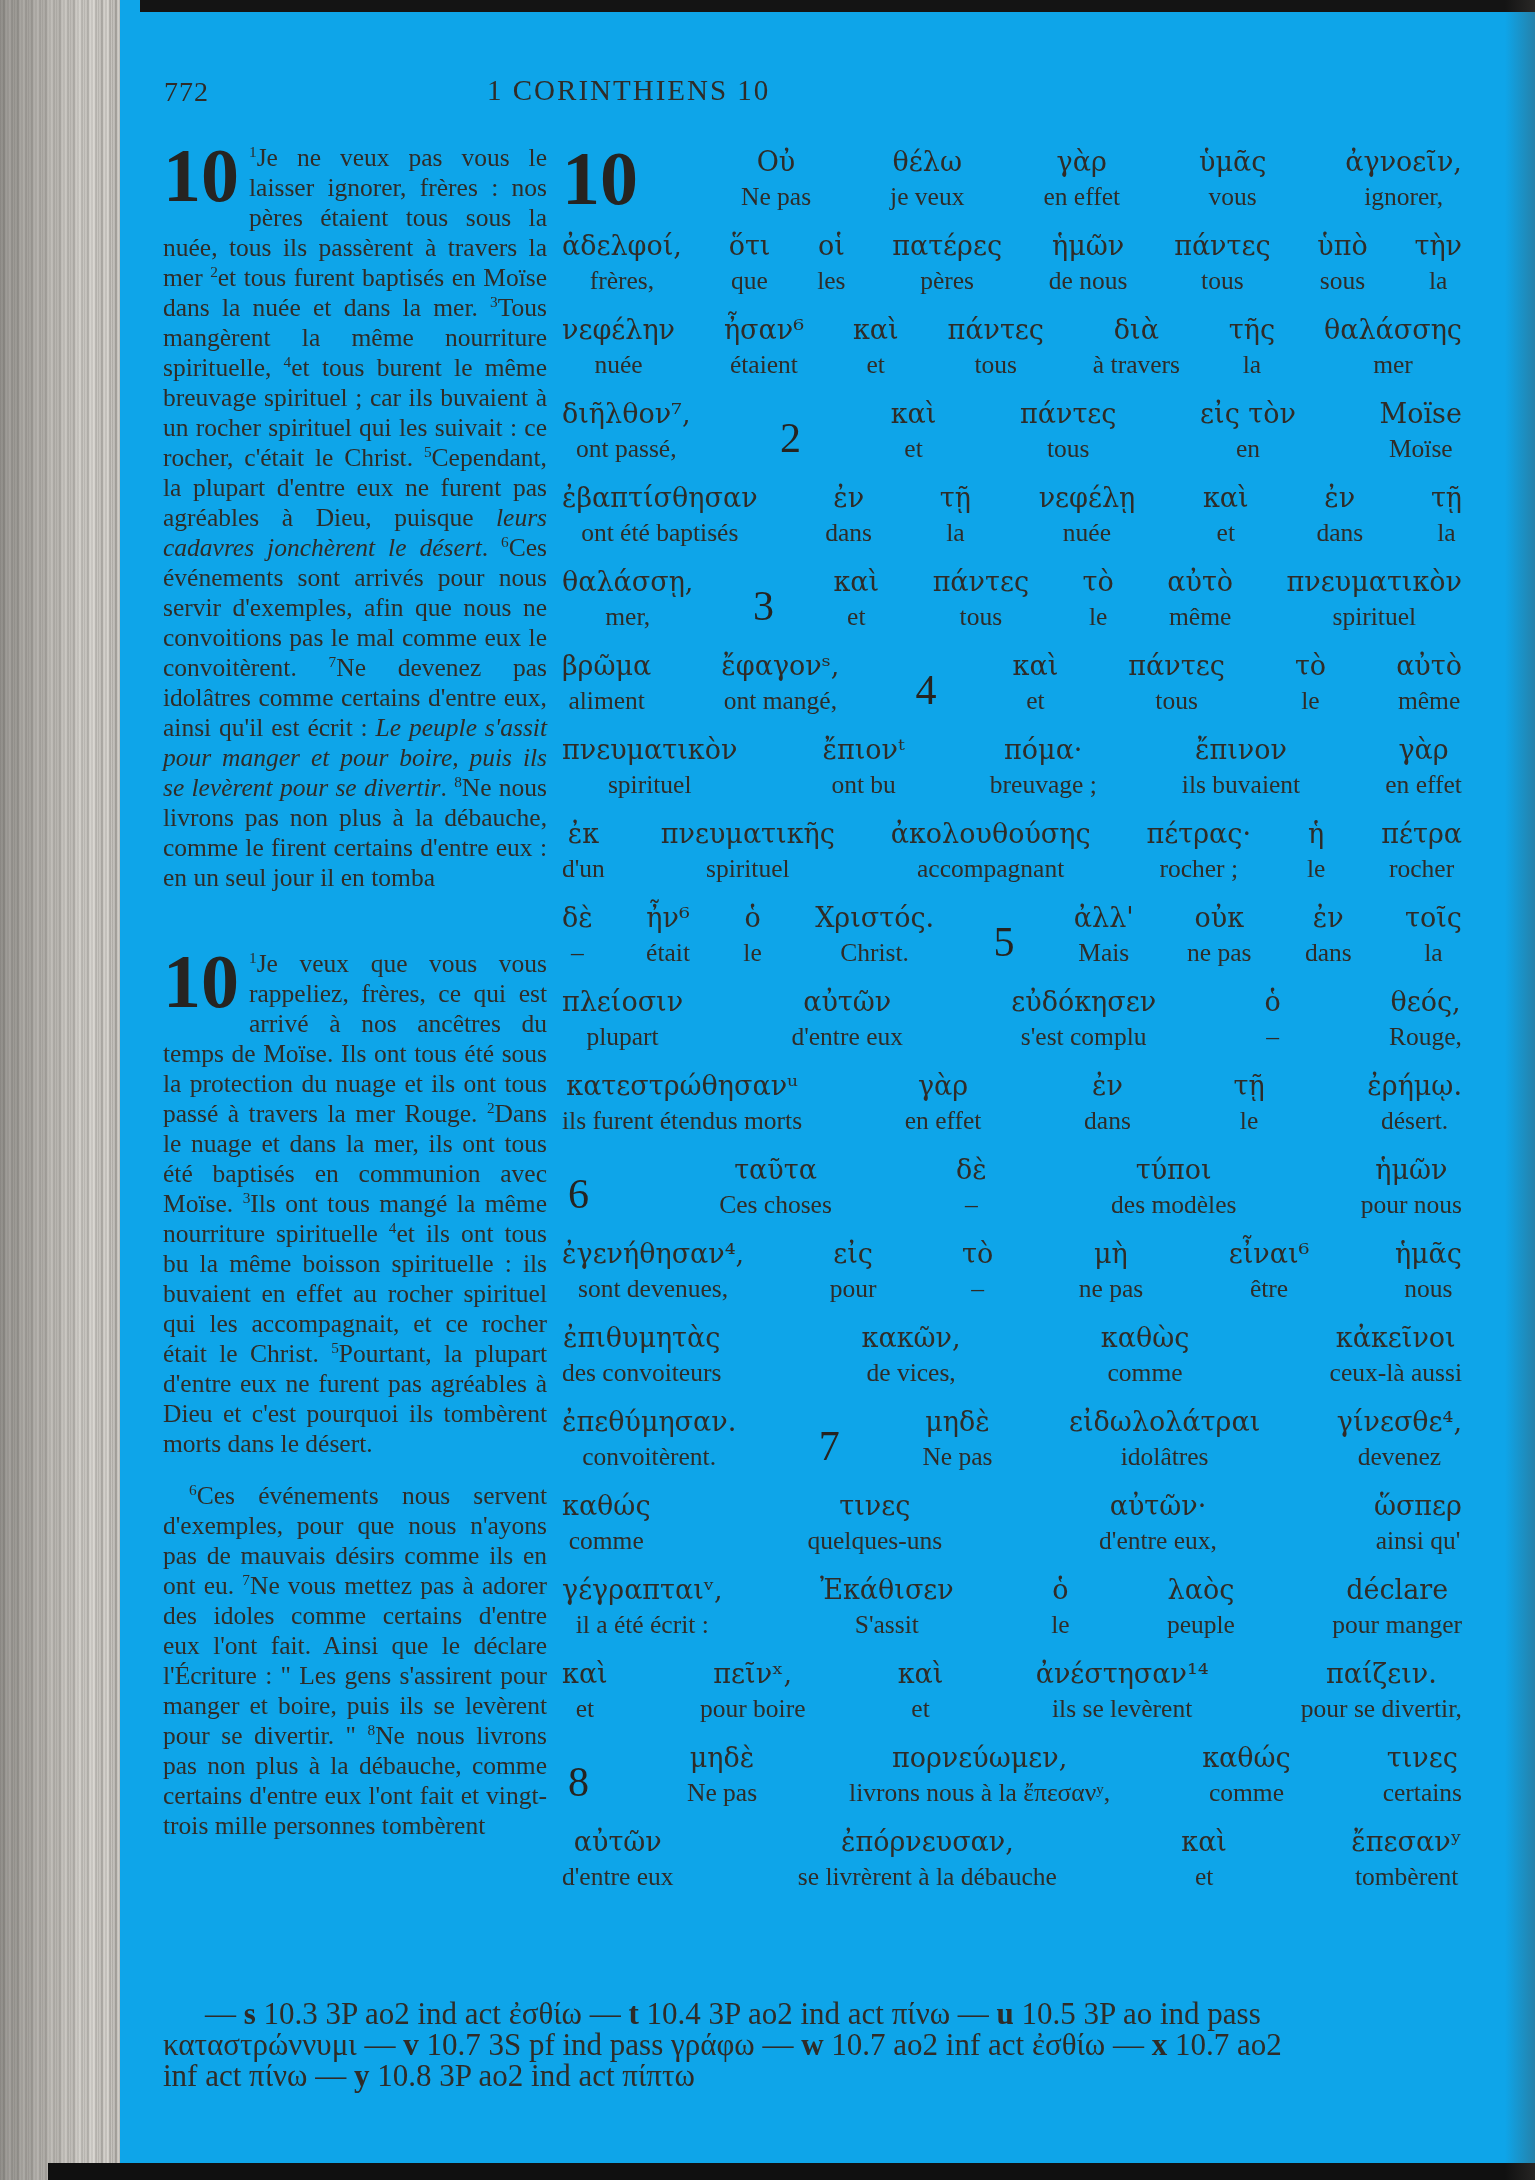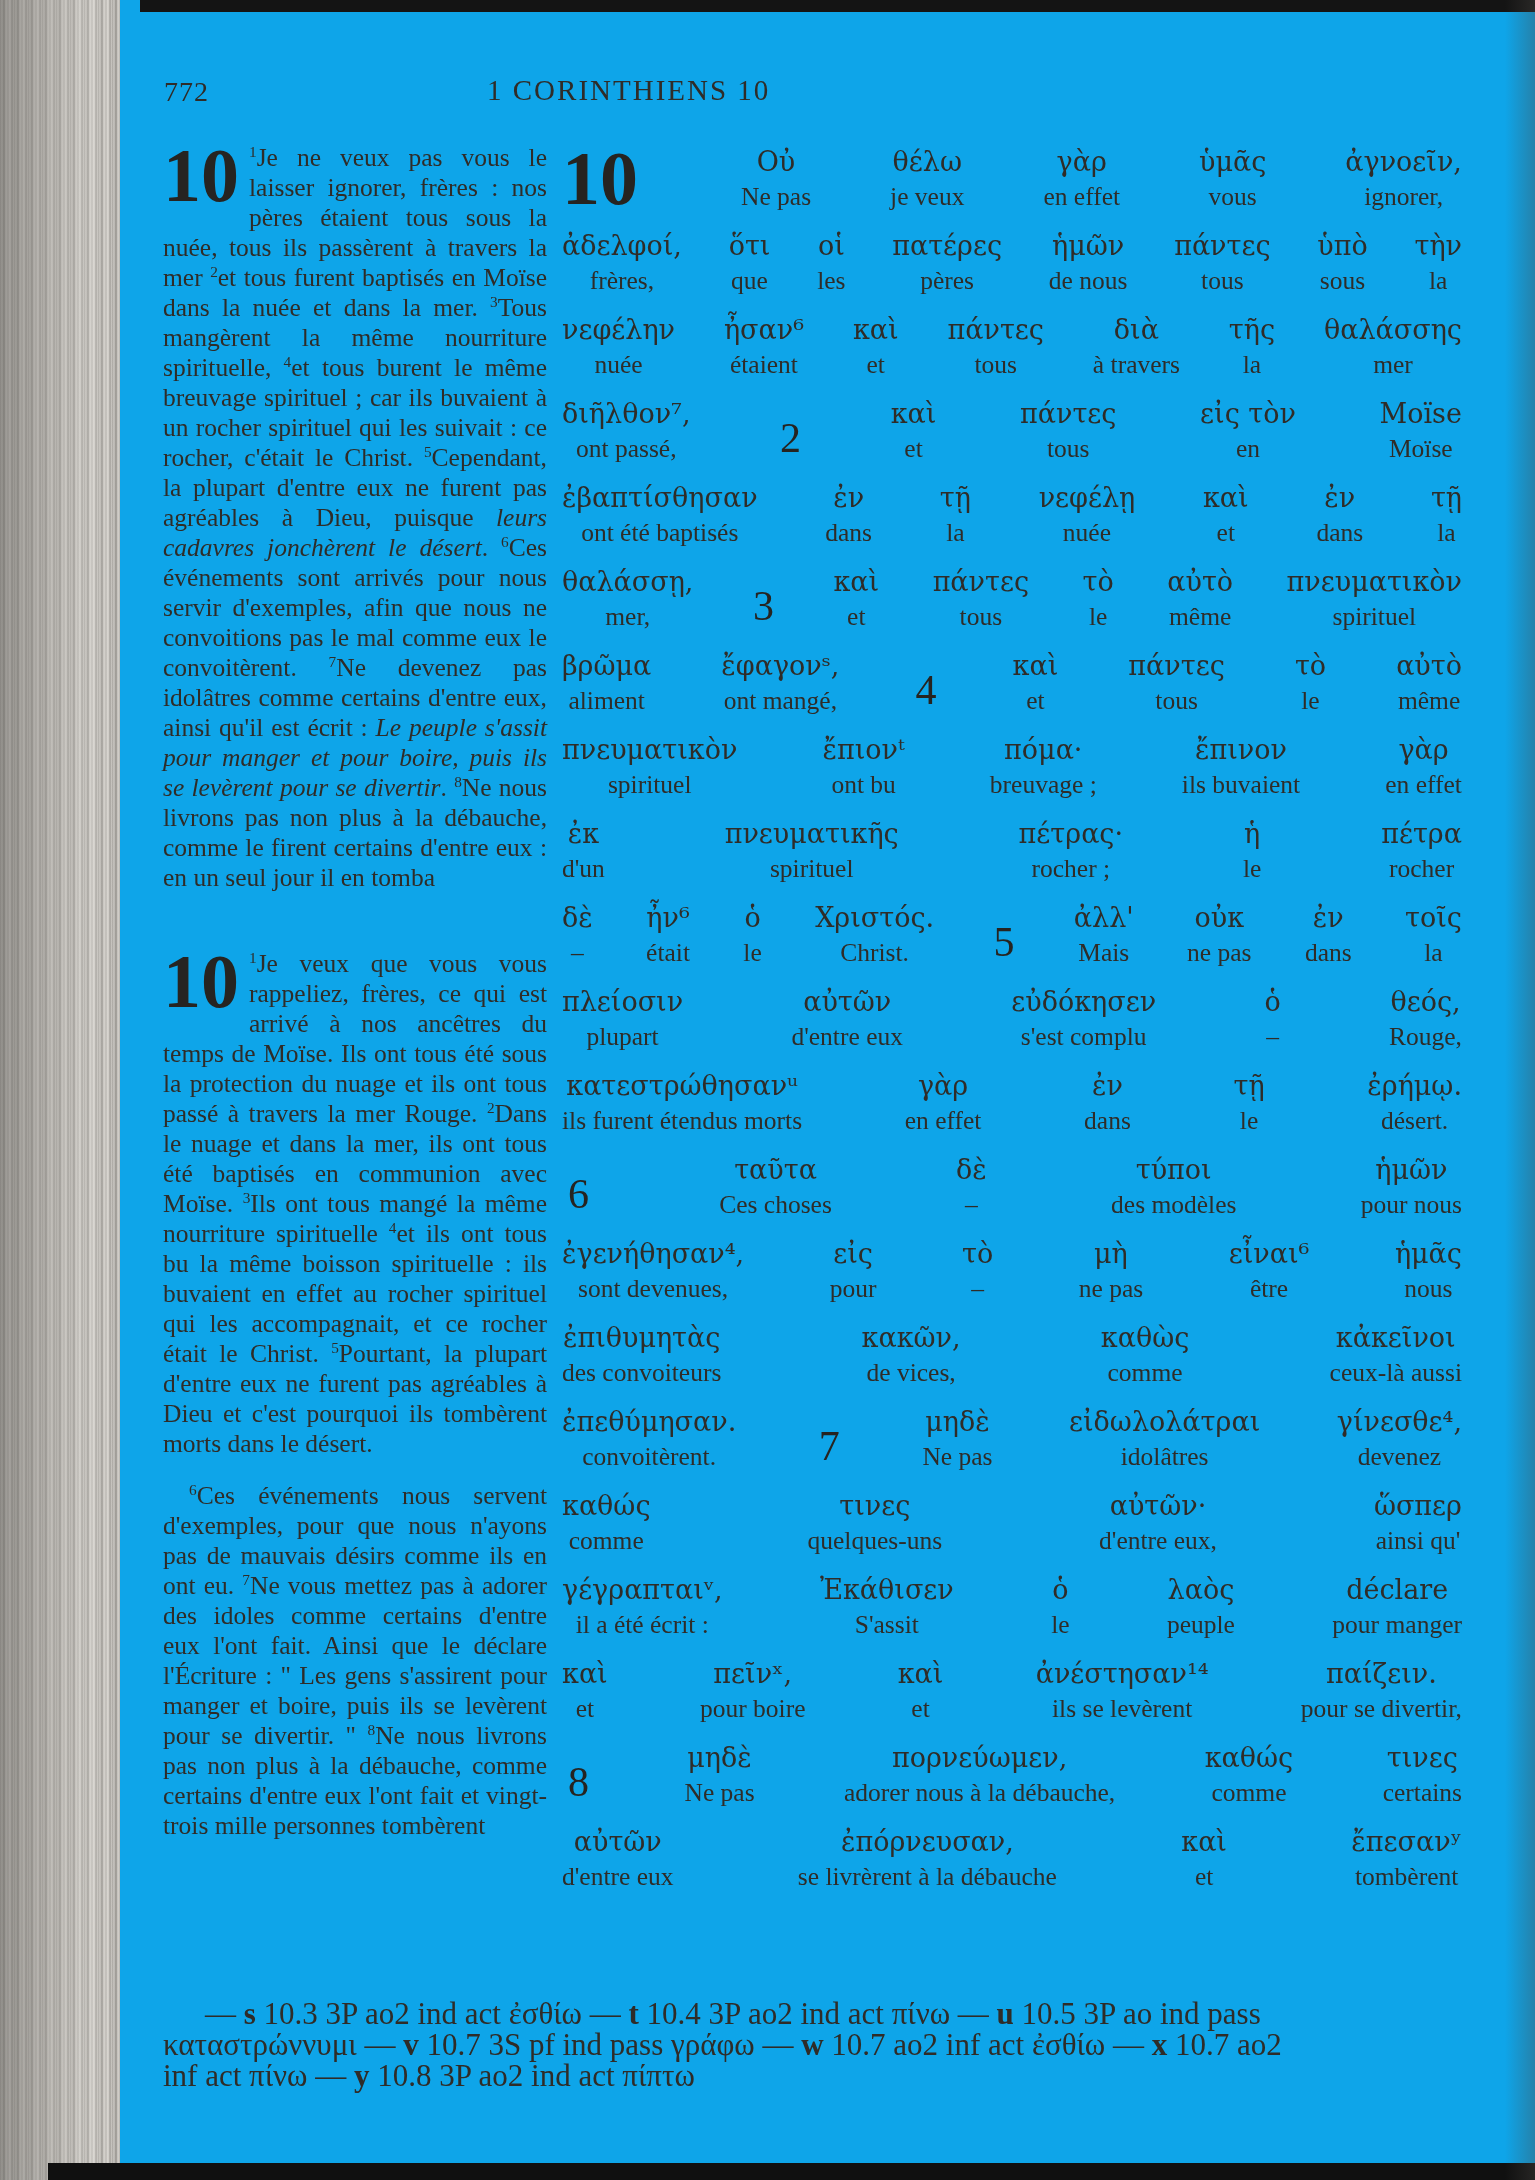--- a/index.html
+++ b/index.html
@@ -289,20 +289,24 @@
       <div class="il-row">
         <div class="il-pair">
           <div class="il-greek">ἐκ</div>
           <div class="il-french">d'un</div>
         </div>
         <div class="il-pair">
           <div class="il-greek">πνευματικῆς</div>
           <div class="il-french">spirituel</div>
         </div>
         <div class="il-pair">
+          <div class="il-greek">ἀκολουθούσης</div>
+          <div class="il-french">accompagnant</div>
+        </div>
+        <div class="il-pair">
           <div class="il-greek">πέτρας·</div>
           <div class="il-french">rocher ;</div>
         </div>
         <div class="il-pair">
           <div class="il-greek">ἡ</div>
           <div class="il-french">le</div>
         </div>
         <div class="il-pair">
           <div class="il-greek">πέτρα</div>
           <div class="il-french">rocher</div>
@@ -532,21 +536,21 @@
         </div>
       </div>
       <div class="il-row">
         <div class="il-verse">8</div>
         <div class="il-pair">
           <div class="il-greek">μηδὲ</div>
           <div class="il-french">Ne pas</div>
         </div>
         <div class="il-pair">
           <div class="il-greek">πορνεύωμεν,</div>
-          <div class="il-french">adorer nous à la débauche,</div>
+          <div class="il-french">livrons nous à la ἔπεσανʸ,</div>
         </div>
         <div class="il-pair">
           <div class="il-greek">καθώς</div>
           <div class="il-french">comme</div>
         </div>
         <div class="il-pair">
           <div class="il-greek">τινες</div>
           <div class="il-french">certains</div>
         </div>
       </div>

